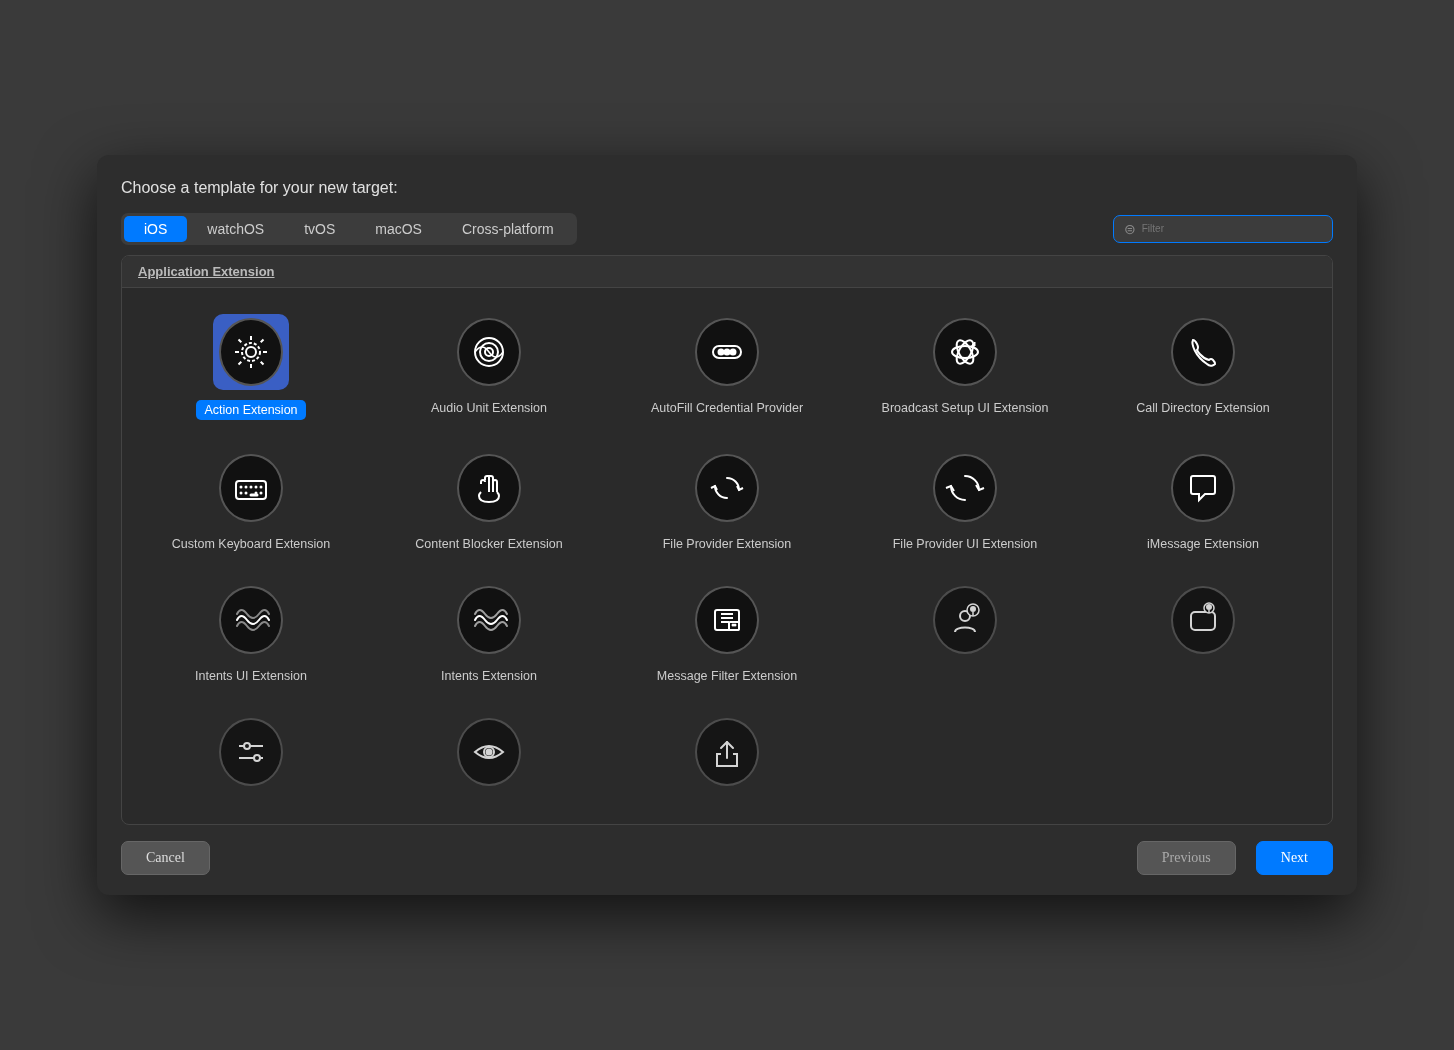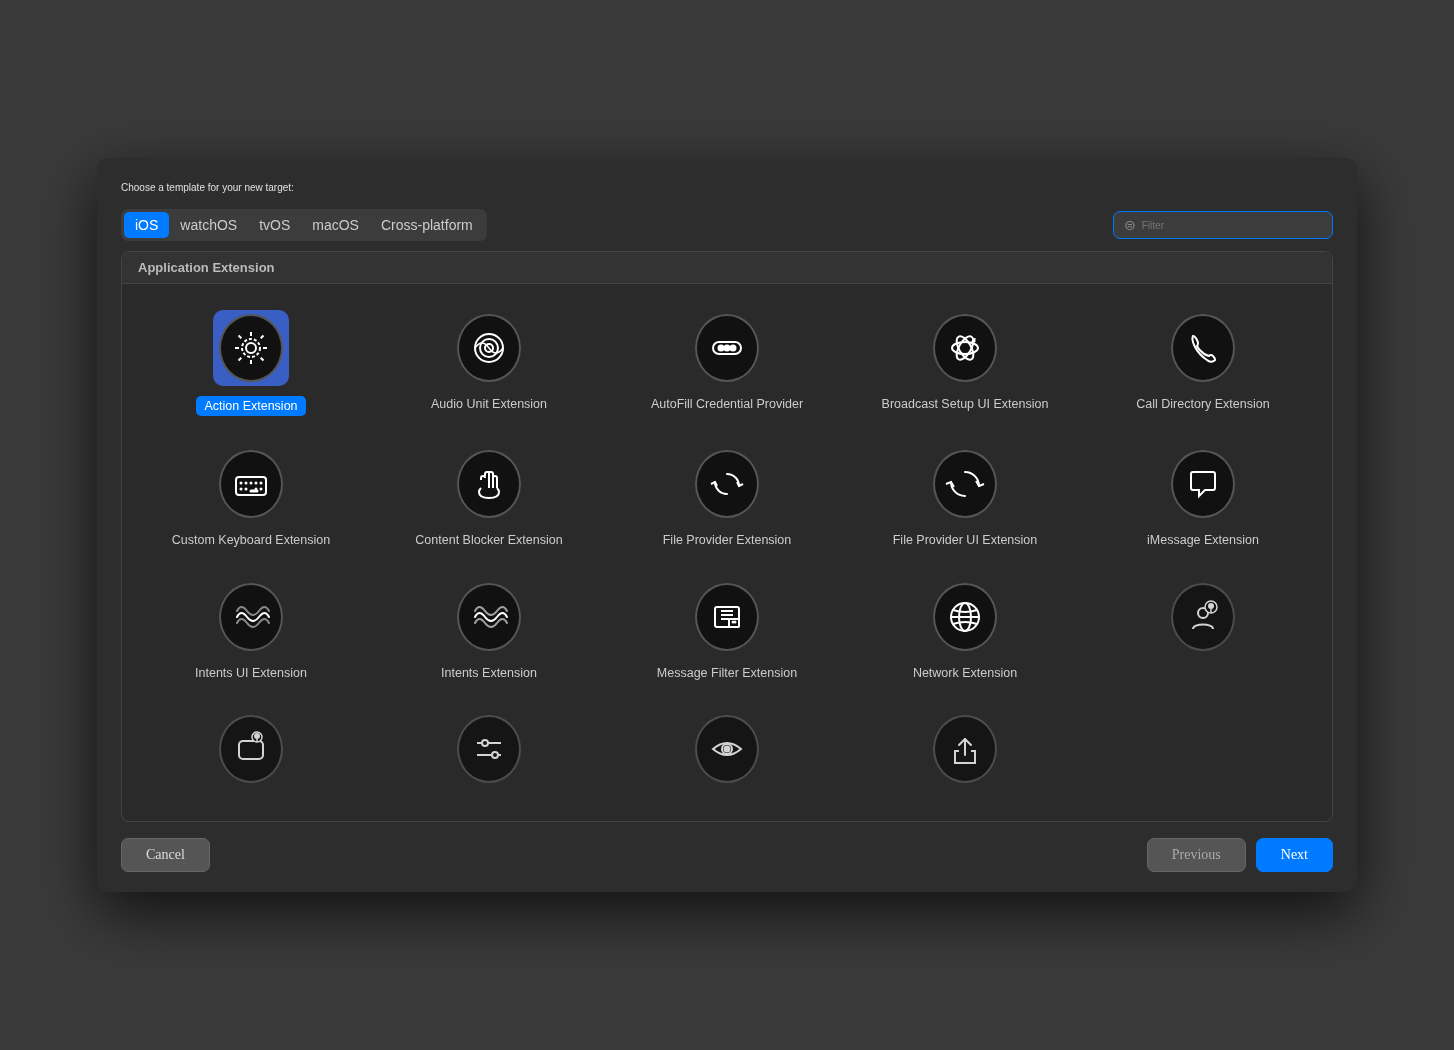--- a/index.html
+++ b/index.html
@@ -13,40 +13,40 @@
       color: #fff;
     }
     .dialog {
       background: #2d2d2d;
       border-radius: 12px;
       width: 1260px;
       padding: 24px 24px 20px 24px;
       box-shadow: 0 20px 60px rgba(0,0,0,0.7);
     }
     .dialog-title {
-      font-size: 10px;
+      font-size: 16px;
       color: #e0e0e0;
       margin-bottom: 16px;
       font-weight: 400;
     }
     .toolbar {
       display: flex;
       align-items: center;
       margin-bottom: 0;
     }
     .tab-bar {
       display: flex;
       gap: 0;
       background: #3c3c3c;
       border-radius: 7px;
       padding: 3px;
       margin-right: auto;
     }
     .tab {
-      padding: 5px 11px;
+      padding: 5px 20px;
       border-radius: 5px;
       font-size: 14px;
       color: #ccc;
       cursor: pointer;
       background: transparent;
       border: none;
       font-family: inherit;
     }
     .tab.active {
       background: #007AFF;
@@ -82,20 +82,21 @@
       margin-top: 10px;
       overflow: hidden;
     }
     .section-header {
       background: #333;
       padding: 8px 16px;
       font-size: 13px;
       font-weight: 600;
       color: #bbb;
       border-bottom: 1px solid #444;
+      text-decoration: underline;
     }
     .grid {
       display: grid;
       grid-template-columns: repeat(5, 1fr);
       padding: 10px;
       gap: 0;
     }
     .grid-item {
       display: flex;
       flex-direction: column;
@@ -167,21 +168,21 @@
       border-color: #666;
     }
     .btn-primary {
       background: #007AFF;
       color: #fff;
       border-color: #007AFF;
       text-align: right;
     }
     .nav-group {
       display: flex;
-      gap: 10px;
+      gap: 20px;
     }
     
     svg { width: 40px; height: 40px; }
   </style>
 </head>
 <body>
 
 <div class="dialog">
   <div class="dialog-title">Choose a template for your new target:</div>
 
@@ -381,34 +382,20 @@
               <path d="M14 14 l12 0"></path>
               <rect x="22" y="22" width="10" height="8" rx="1" fill="#111" stroke="white"></rect>
               <line x1="26" y1="25" x2="26" y2="25" stroke-width="3" stroke-linecap="round"></line>
               <line x1="28" y1="25" x2="28" y2="25" stroke-width="3" stroke-linecap="round"></line>
             </svg>
           </div>
         </div>
         <div class="item-label">Message Filter Extension</div>
       </div>
 
-      <div class="grid-item">
-        <div class="icon-wrapper">
-          <div class="icon-circle">
-            <svg viewBox="0 0 40 40" fill="none" stroke="white" stroke-width="2">
-              <circle cx="20" cy="20" r="14"></circle>
-              <ellipse cx="20" cy="20" rx="6" ry="14"></ellipse>
-              <line x1="6" y1="20" x2="34" y2="20"></line>
-              <path d="M8 13 Q20 17 32 13"></path>
-              <path d="M8 27 Q20 23 32 27"></path>
-            </svg>
-          </div>
-        </div>
-        <div class="item-label">Network Extension</div>
-      </div>
 
       <div class="grid-item" style="opacity:0.8">
         <div class="icon-wrapper">
           <div class="icon-circle">
             <svg viewBox="0 0 40 40" fill="none" stroke="white" stroke-width="2">
               <circle cx="20" cy="16" r="5"></circle>
               <path d="M10 32 C10 26 30 26 30 32"></path>
               <circle cx="28" cy="10" r="6" fill="#111" stroke="white" stroke-width="1.5"></circle>
               <circle cx="28" cy="9" r="2" fill="white"></circle>
               <line x1="28" y1="12" x2="28" y2="16" stroke="white" stroke-width="1.5"></line>

